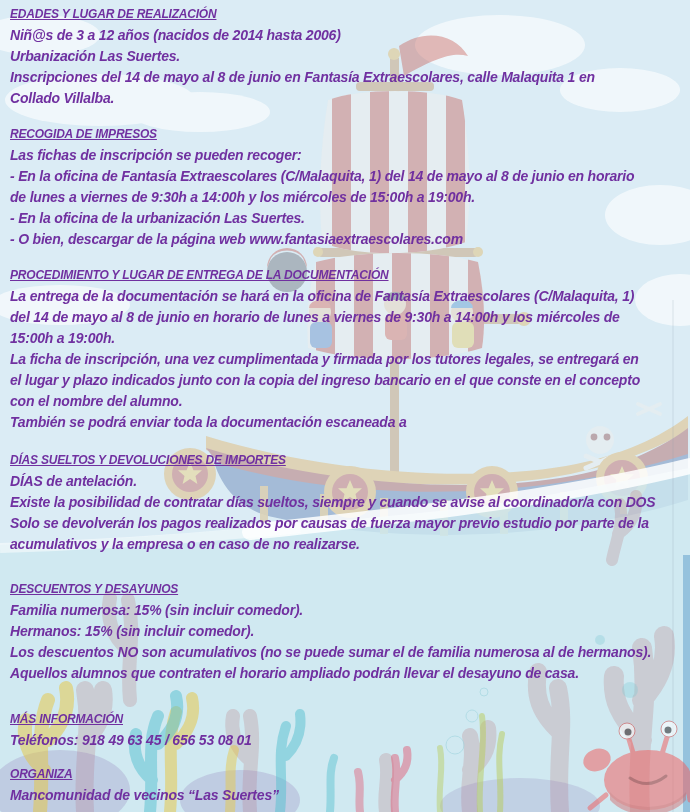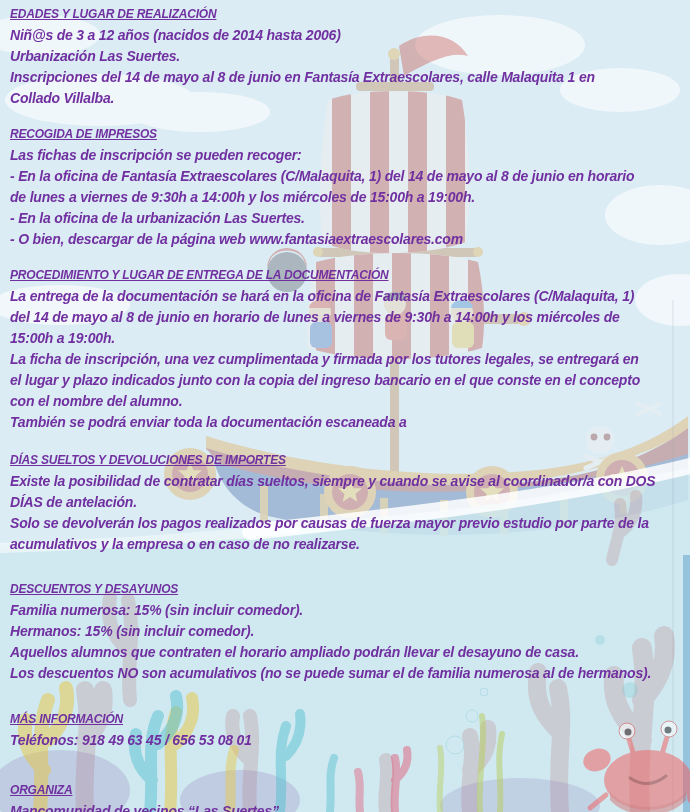--- a/index.html
+++ b/index.html
@@ -11,21 +11,21 @@
   .bg{position:absolute;left:0;top:0;width:690px;height:812px}
   .content{
     position:absolute;left:10px;top:4px;width:676px;
     color:#7030A0;font-weight:bold;font-style:italic;
     font-size:14px;line-height:21px;letter-spacing:-0.2px;
   }
   .section{margin:0 0 15px 0}
   .section:nth-of-type(3){margin-bottom:17px}
   .section:nth-of-type(4){margin-bottom:24px}
   .section:nth-of-type(5){margin-bottom:25px}
-  .section:nth-of-type(6){margin-bottom:29px}
+  .section:nth-of-type(6){margin-bottom:13px}
   .heading{
     text-decoration:underline;
     font-size:12px;white-space:nowrap;
   }
   .line{white-space:nowrap}
 </style>
 </head>
 <body>
 
 <svg class="bg" viewBox="0 0 690 812" aria-hidden="true">
@@ -237,33 +237,33 @@
         <div class="line">15:00h a 19:00h.</div>
         <div class="line">La ficha de inscripción, una vez cumplimentada y firmada por los tutores legales, se entregará en</div>
         <div class="line">el lugar y plazo indicados junto con la copia del ingreso bancario en el que conste en el concepto</div>
         <div class="line">con el nombre del alumno.</div>
         <div class="line">También se podrá enviar toda la documentación escaneada a</div>
       </div>
   </div>
   <div class="section">
     <div class="heading">DÍAS SUELTOS Y DEVOLUCIONES DE IMPORTES</div>
     <div class="lines">
+        <div class="line">DÍAS de antelación.</div>
         <div class="line">Existe la posibilidad de contratar días sueltos, siempre y cuando se avise al coordinador/a con DOS</div>
-        <div class="line">DÍAS de antelación.</div>
         <div class="line">Solo se devolverán los pagos realizados por causas de fuerza mayor previo estudio por parte de la</div>
         <div class="line">acumulativos y la empresa o en caso de no realizarse.</div>
       </div>
   </div>
   <div class="section">
     <div class="heading">DESCUENTOS Y DESAYUNOS</div>
     <div class="lines">
         <div class="line">Familia numerosa: 15% (sin incluir comedor).</div>
         <div class="line">Hermanos: 15% (sin incluir comedor).</div>
+        <div class="line">Los descuentos NO son acumulativos (no se puede sumar el de familia numerosa al de hermanos).</div>
         <div class="line">Aquellos alumnos que contraten el horario ampliado podrán llevar el desayuno de casa.</div>
-        <div class="line">Los descuentos NO son acumulativos (no se puede sumar el de familia numerosa al de hermanos).</div>
       </div>
   </div>
   <div class="section">
     <div class="heading">MÁS INFORMACIÓN</div>
     <div class="lines">
         <div class="line">Teléfonos: 918 49 63 45 / 656 53 08 01</div>
       </div>
   </div>
   <div class="section">
     <div class="heading">ORGANIZA</div>

